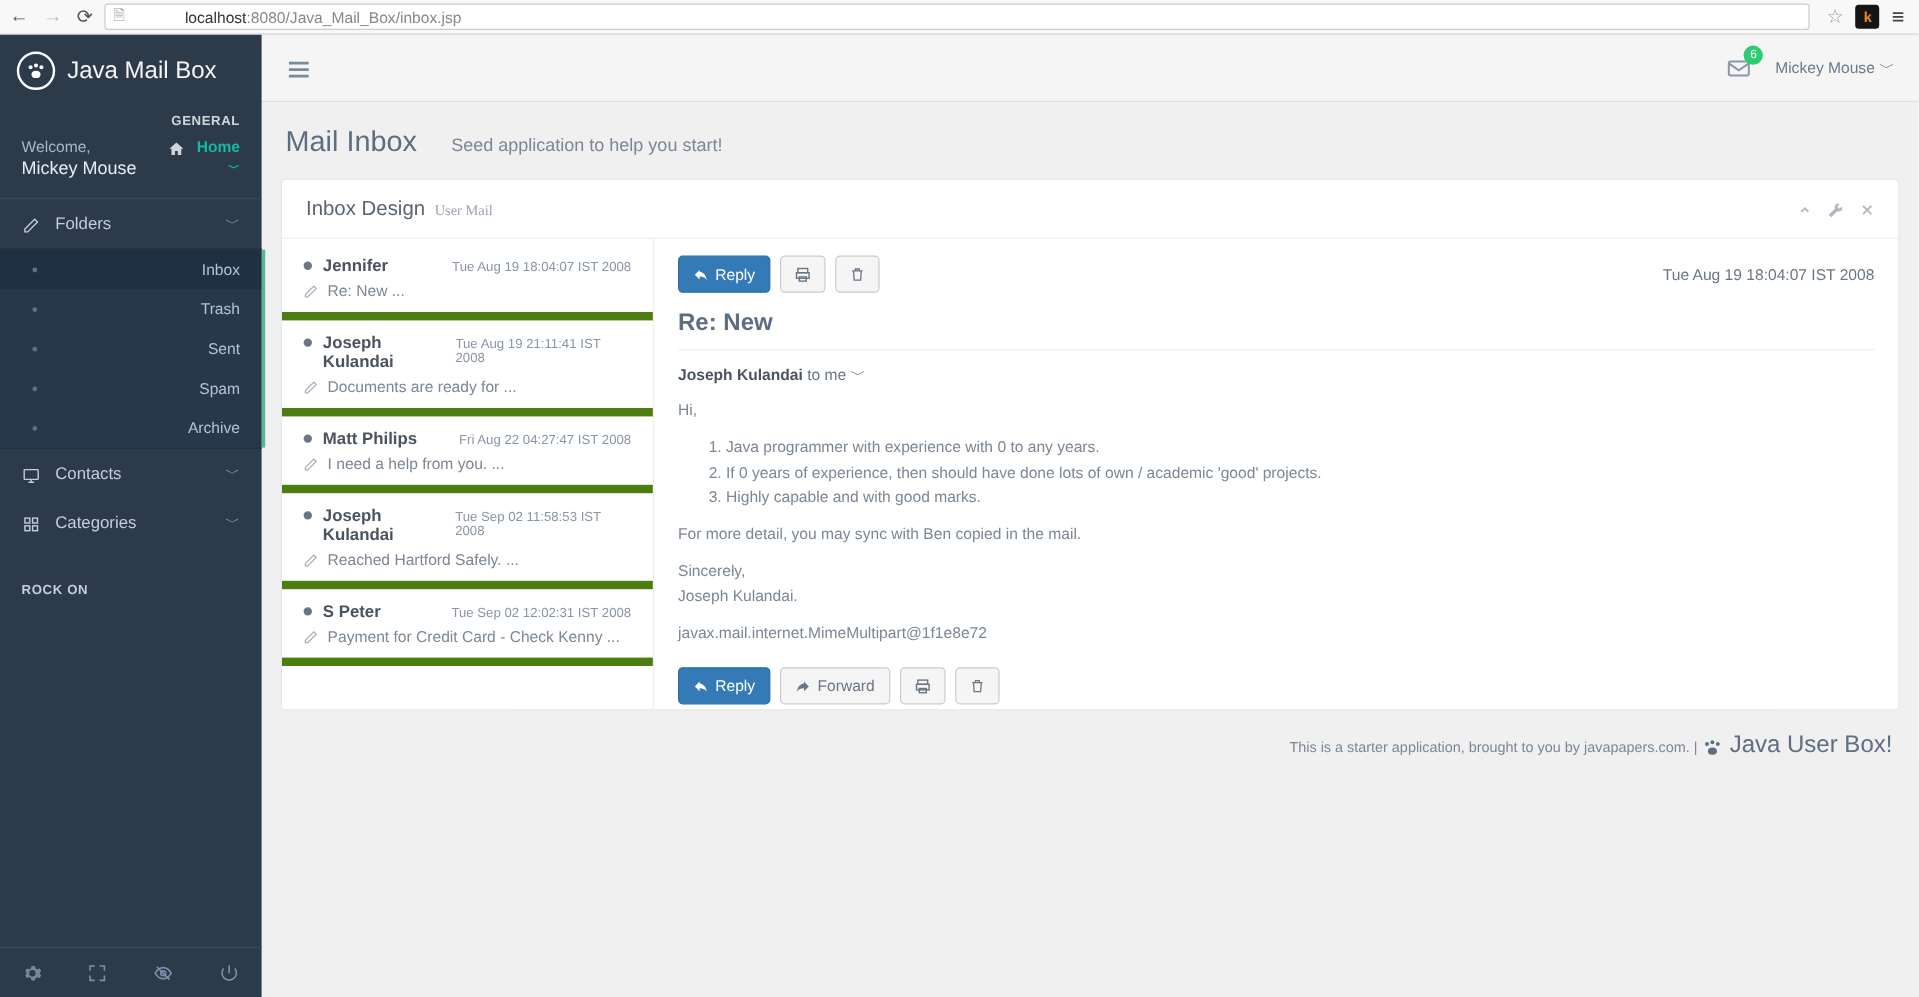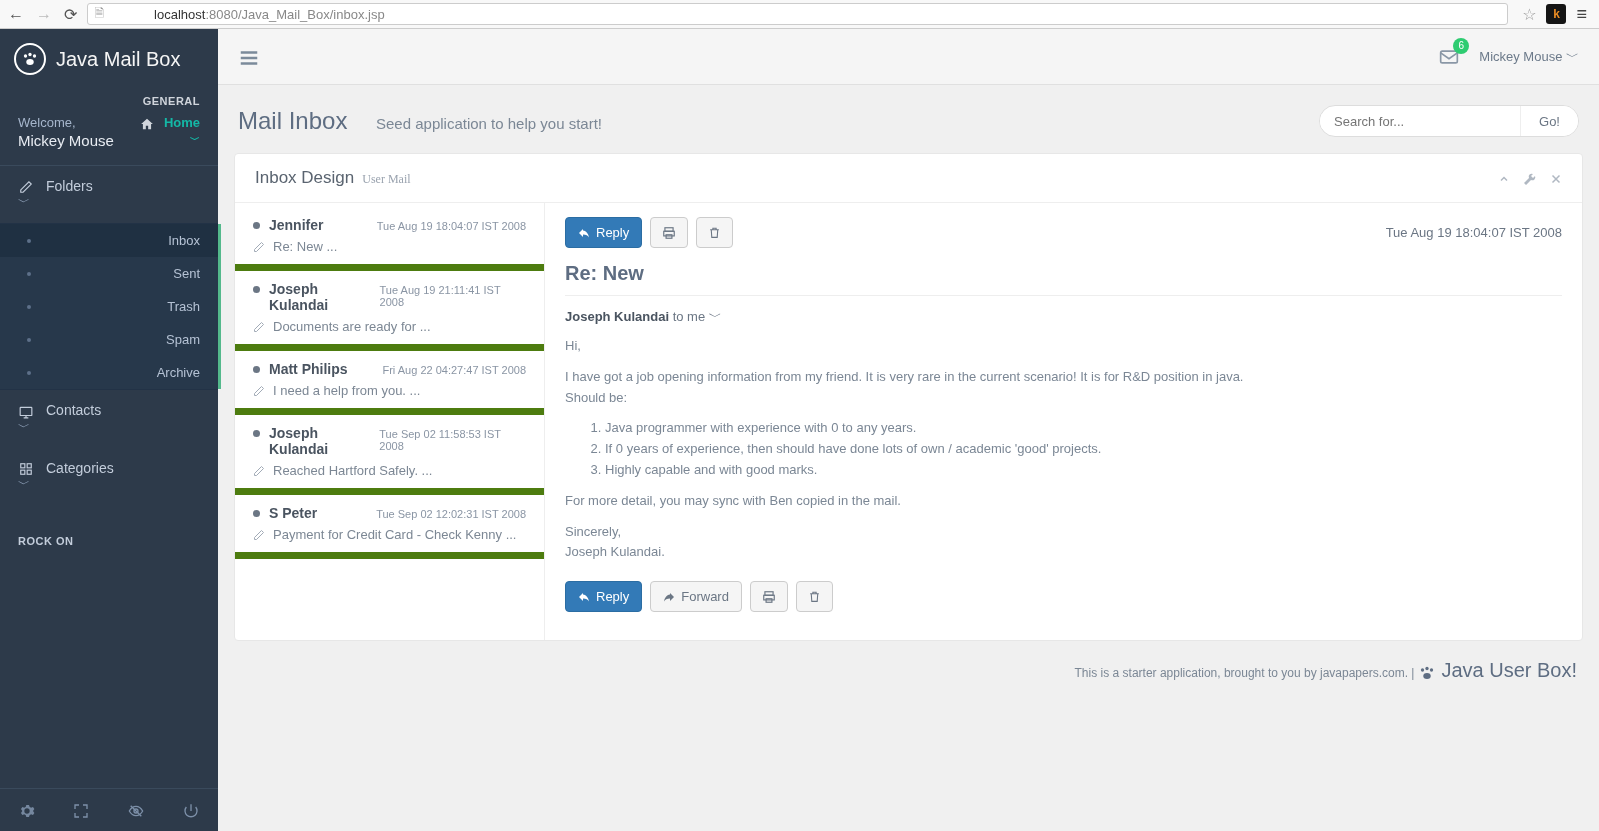--- a/index.html
+++ b/index.html
@@ -20,21 +20,21 @@
 .sidebar { width: 218px; background:#2d3a4a; color:#93a4bc; display:flex; flex-direction:column; position:relative;}
 .logo-row { display:flex; align-items:center; gap:10px; padding: 14px 16px 14px 14px; color:#fff;}
 .logo-paw { width:32px; height:32px; border:2px solid #fff; border-radius:50%; display:flex; align-items:center; justify-content:center; font-size:16px;}
 .logo-text { font-size:20px; font-weight:normal; color:#f5f5f5;}
 .sidebar .section-head { font-size:11px; font-weight:bold; color:#d0d5dc; letter-spacing:0.5px; padding: 6px 18px 4px; text-align:right;}
 .welcome-block { padding: 4px 18px 16px; border-bottom:1px solid #3a4a5c; display:flex; justify-content:space-between;}
 .welcome-text { font-size:13px; color:#a6b6cc;}
 .welcome-name { font-size:15px; color:#e8ecf2; margin-top:2px;}
 .home-link { text-align:right; color:#14b8a6; font-size:13px;font-weight:bold;}
 .home-link .home-icon{ margin-right:6px;}
-.nav-item { display:flex; align-items:flex-start; justify-content:space-between; padding: 12px 18px; color:#c3cddb; font-size:14px; cursor:pointer;flex-direction:column;}
+.nav-item { display:flex; align-items:center; justify-content:space-between; padding: 12px 18px; color:#c3cddb; font-size:14px; cursor:pointer;}
 .nav-item .nv-left { display:flex; align-items:center; gap:12px;}
 .nav-item .nv-icon { width:16px; text-align:center; font-size:14px;}
 .nav-item .chev { font-size:12px; color:#8ea0b8;}
 .subnav { background:#27384b; border-top:1px solid #223246; border-bottom:1px solid #223246; position:relative;}
 .subnav::after { content:""; position:absolute; right:-3px; top:0; bottom:0; width:3px; background:#54b98c;}
 .sub-item { padding: 9px 18px 9px 44px; color:#b5c2d4; font-size:13px; cursor:pointer; position:relative;text-align:right;}
 .sub-item::before { content:""; position:absolute; left:27px; top:50%; width:4px;height:4px;border-radius:50%;background:#5d7089; transform:translateY(-50%);}
 .sub-item.active { background:#1f3042;}
 .rock-on { padding: 30px 18px; font-size:11px; font-weight:bold; color:#c3cddb; letter-spacing:0.5px;}
 .sidebar-footer { margin-top:auto; display:flex; justify-content:space-around; padding:12px 0; border-top:1px solid #3a4a5c; color:#7d90a9;}
@@ -65,21 +65,21 @@
 .panel-body { display:flex;}
 .mail-list { width: 310px; border-right:1px solid #eee; padding: 4px 0;}
 .mail-item { padding: 10px 18px; border-bottom:7px solid #4d7c0f; cursor:pointer;}
 .mail-item .mi-head { display:flex; align-items:baseline; justify-content:space-between;}
 .mail-item .sender { font-size:14px; font-weight:bold; color:#4a5460; position:relative; padding-left:16px;}
 .mail-item .sender::before { content:""; position:absolute; left:0; top:5px; width:7px;height:7px; border-radius:50%; background:#6b7684;}
 .mail-item .date { font-size:11px; color:#8a95a4;}
 .mail-item .subj-row { display:flex; align-items:center; gap:8px; margin-top:6px; color:#7c8794; font-size:13px;}
 .mail-item .edit-icon { color:#a2abb7; font-size:12px;}
 
-.mail-view { flex:1; padding: 14px 20px 28px;}
+.mail-view { flex:1; padding: 14px 20px 4px;}
 .mv-toolbar { display:flex; align-items:center; justify-content:space-between; margin-bottom:14px;}
 .btn-group { display:flex; gap:8px;}
 .btn { display:inline-flex; align-items:center; gap:6px; padding: 7px 12px; font-size:13px; border-radius:4px; border:1px solid #ccc; background:#f5f5f5; color:#6b7684; cursor:pointer;}
 .btn.primary { background:#337ab7; border-color:#2b6da3; color:#fff;}
 .btn.icon-only { padding: 7px 11px;}
 .mv-date { font-size:13px; color:#6b7684;}
 .mv-subject { font-size:20px; color:#5e6d82; margin: 8px 0 12px; border-bottom:1px solid #eee; padding-bottom:10px;}
 .mv-from { font-size:13px; color:#6b7684; margin-bottom:4px;}
 .mv-from b{ color:#4a5460;}
 .mv-body { color:#7b8795; font-size:13px; line-height:1.6;}
@@ -146,22 +146,22 @@
         <svg width="14" height="14" viewBox="0 0 24 24" fill="none" stroke="#c3cddb" stroke-width="2">
               <path d="M3 17v4h4L21 7l-4-4L3 17z"></path>
             </svg>
       </span>
           <span>Folders</span>
         </span>
       <span class="chev">﹀</span>
     </div>
     <div class="subnav">
       <div class="sub-item active">Inbox</div>
+      <div class="sub-item">Trash</div>
       <div class="sub-item">Sent</div>
-      <div class="sub-item">Trash</div>
       <div class="sub-item">Spam</div>
       <div class="sub-item">Archive</div>
     </div>
 
     <div class="nav-item">
       <span class="nv-left">
           <span class="nv-icon">
         <svg width="14" height="14" viewBox="0 0 24 24" fill="none" stroke="#c3cddb" stroke-width="2">
               <rect x="2" y="4" width="20" height="14" rx="1"></rect>
               <path d="M8 22h8M12 18v4"></path>
@@ -224,24 +224,20 @@
         </span>
         <span class="user-drop"><span>Mickey Mouse</span> <span>﹀</span></span>
       </div>
     </div>
 
     <div class="content">
       <div class="page-header">
         <div>
           <span class="pg-title">Mail Inbox</span>
           <span class="pg-sub">Seed application to help you start!</span>
-        </div>
-        <div class="search-box">
-          <input type="text" placeholder="Search for..." style="">
-          <button>Go!</button>
         </div>
       </div>
 
       <div class="panel">
         <div class="panel-head">
           <div class="panel-title"><span>Inbox Design</span><span class="muted">User Mail</span></div>
           <div class="panel-tools">
             <span><svg width="12" height="12" viewBox="0 0 24 24" fill="none" stroke="#b0b8c2" stroke-width="3">
                   <path d="M6 15l6-6 6 6"></path>
                 </svg></span>
@@ -341,28 +337,28 @@
                   </span>
               </div>
               <span class="mv-date">Tue Aug 19 18:04:07 IST 2008</span>
             </div>
 
             <h2 class="mv-subject">Re: New</h2>
             <div class="mv-from"><b>Joseph Kulandai</b><span> to me </span><span>﹀</span></div>
 
             <div class="mv-body">
               <p>Hi,</p>
-              <p><span>I have got a job opening information from my friend. It is very rare in the current scenario! It is for R&amp;D position in java.</span><br><span>Should be:</span></p>
               <ol>
                 <li>Java programmer with experience with 0 to any years.</li>
                 <li>If 0 years of experience, then should have done lots of own / academic 'good' projects.</li>
                 <li>Highly capable and with good marks.</li>
               </ol>
               <p>For more detail, you may sync with Ben copied in the mail.</p>
               <p><span>Sincerely,</span><br><span>Joseph Kulandai.</span></p>
+              <p>javax.mail.internet.MimeMultipart@1f1e8e72</p>
             </div>
 
             <div class="btn-group mv-bottom">
               <span class="btn primary">
                   <svg width="12" height="12" viewBox="0 0 24 24" fill="#fff">
                     <path d="M10 4L2 12l8 8v-5c6 0 10 2 12 6-1-7-5-13-12-14V4z"></path>
                   </svg>
                   <span>Reply</span>
                 </span>
               <span class="btn">

